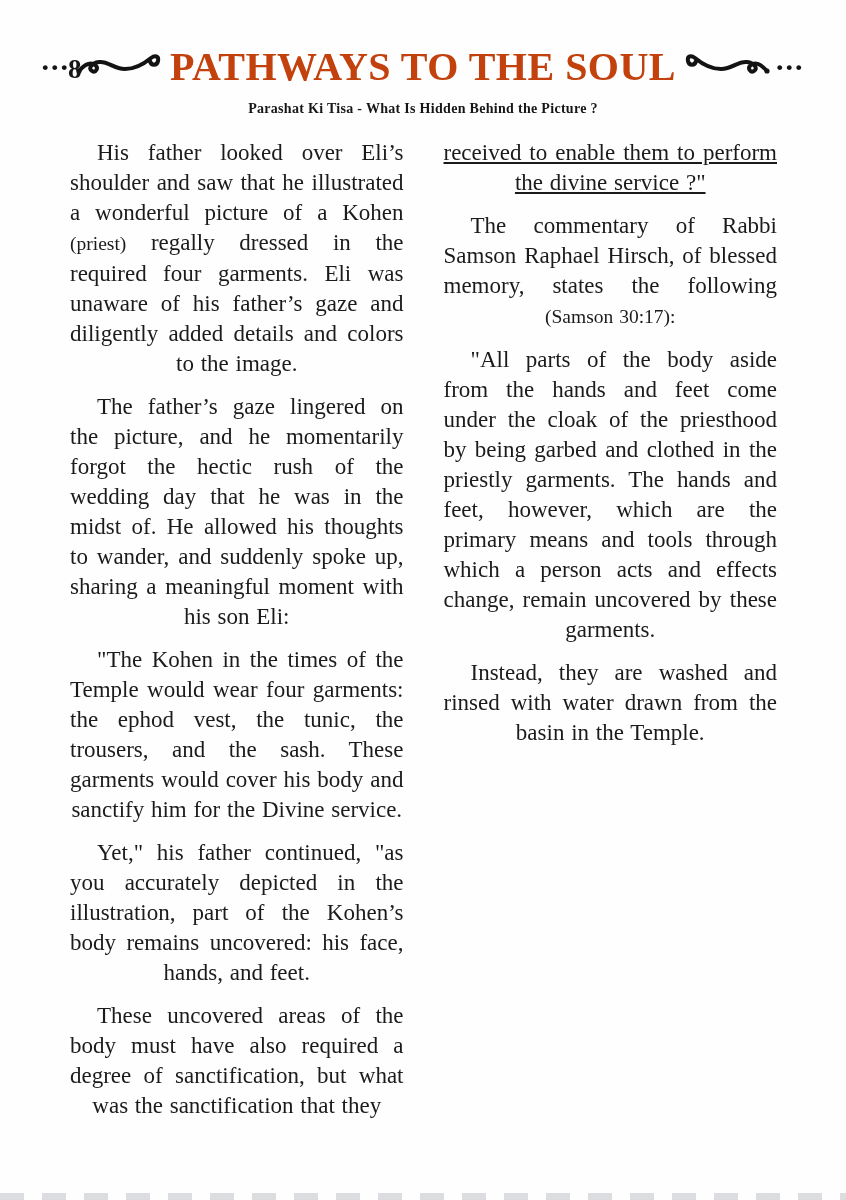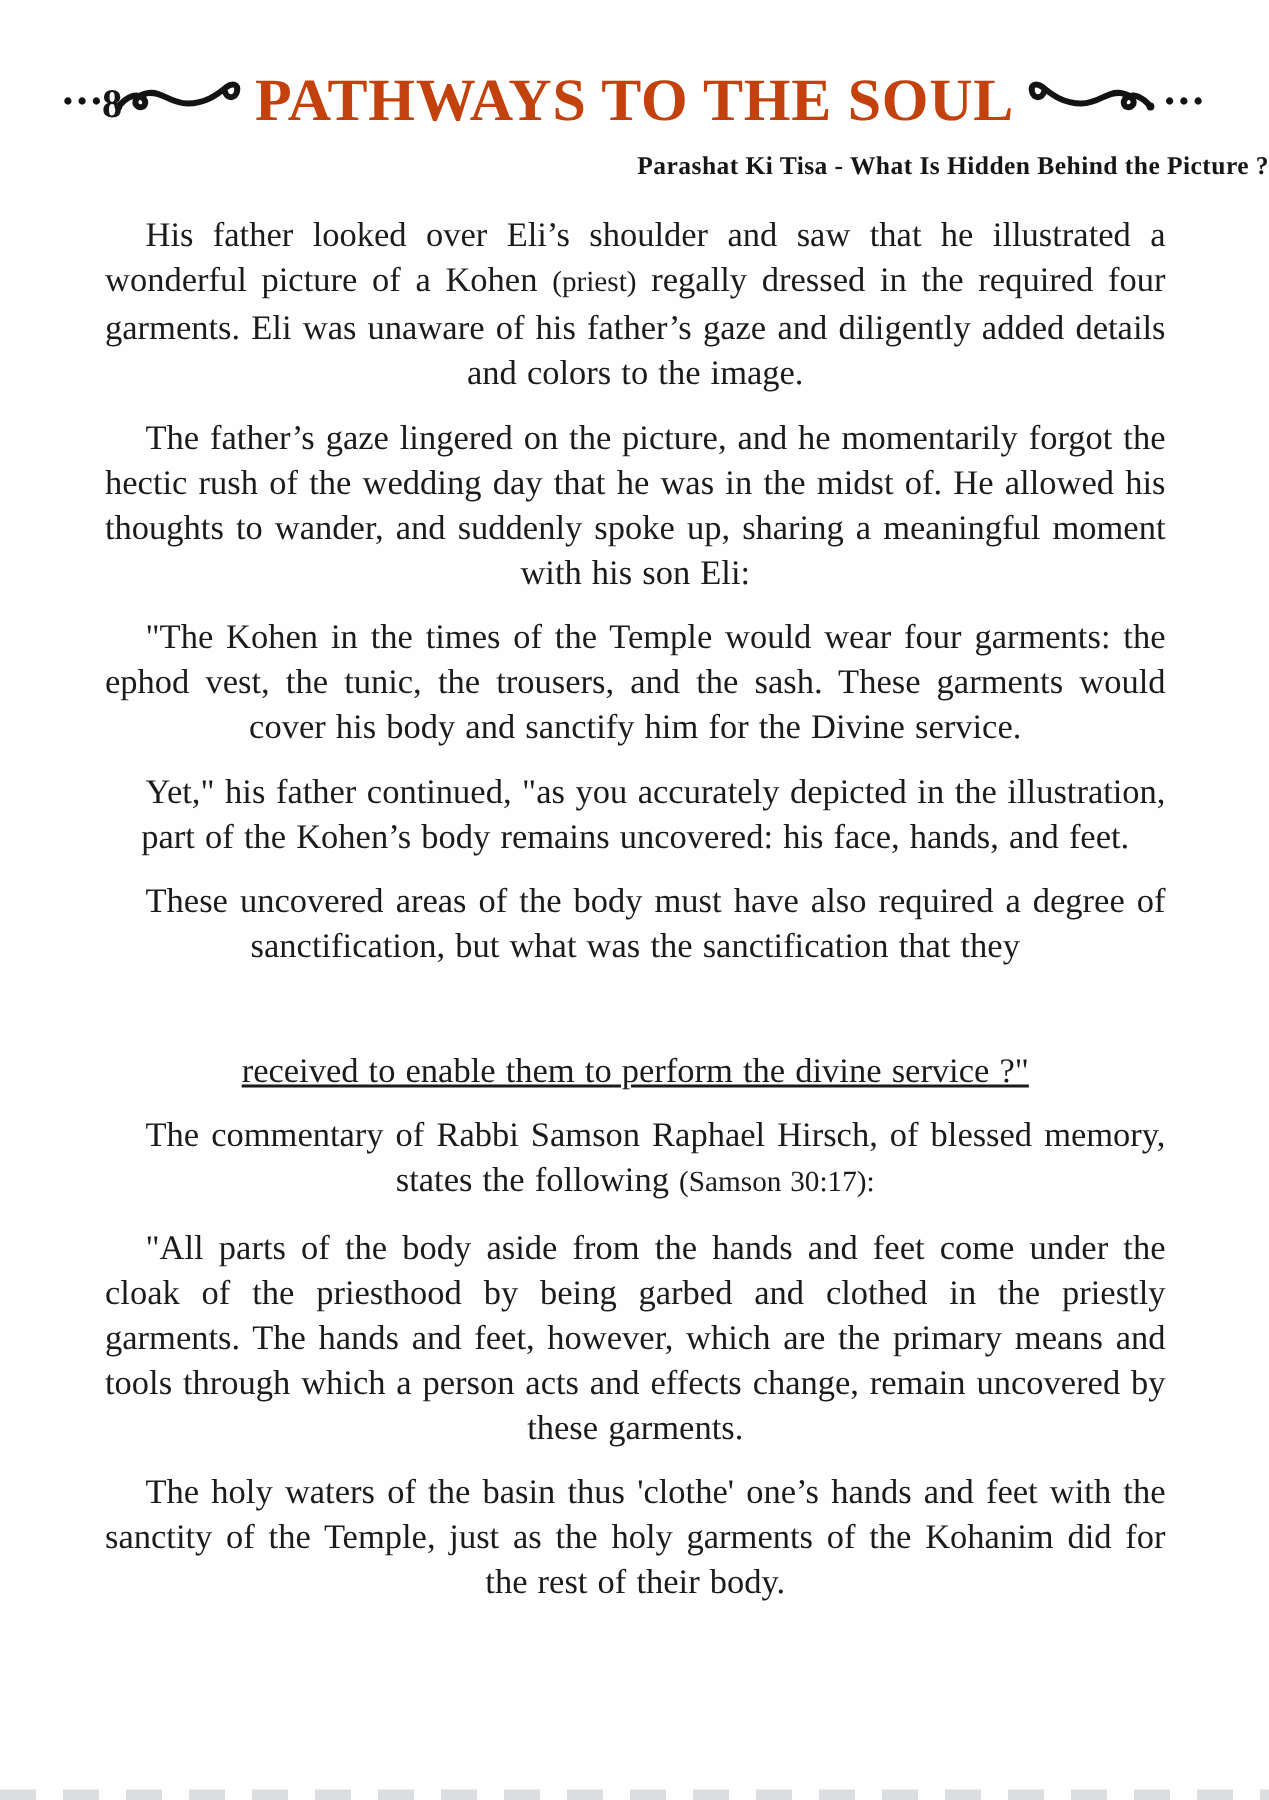--- a/index.html
+++ b/index.html
@@ -30,29 +30,28 @@
     font-size: 40px; font-weight: bold; color: #c2410c;
     letter-spacing: 0.5px; white-space: nowrap; padding: 0 4px;
   }
   .orn-dots {
     font-size: 30px; font-weight: bold; letter-spacing: 2px;
     position: relative; top: -6px; color: #131313;
   }
   .flourish { display: block; }
   .flourish.mirror { transform: scaleX(-1); }
   .subtitle {
-    text-align: right; font-weight: bold;
-    font-size: 17px; margin-top: 9px; color: #161616;
+    text-align: center; font-weight: bold;
+    font-size: 14px; margin-top: 9px; color: #161616;
     letter-spacing: 0.3px;
   }
   
   .columns {
     display: flex; gap: 40px;
     padding: 21px 69px 0 70px;
-    flex-direction: column;
   }
   .col { flex: 1 1 0; min-width: 0; }
   .para {
     margin: 0 0 13px 0;
     font-size: 23px; line-height: 30px;
     text-align: justify; text-align-last: center;
     text-indent: 27px;
     word-spacing: 1px;
     color: #1b1b1b;
   }
@@ -102,18 +101,18 @@
         <p class="para"><span>His father looked over Eli’s shoulder and saw that he illustrated a wonderful picture of a Kohen </span><span class="seg-small">(priest)</span><span> regally dressed in the required four garments. Eli was unaware of his father’s gaze and diligently added details and colors to the image.</span></p>
         <p class="para"><span>The father’s gaze lingered on the picture, and he momentarily forgot the hectic rush of the wedding day that he was in the midst of. He allowed his thoughts to wander, and suddenly spoke up, sharing a meaningful moment with his son Eli:</span></p>
         <p class="para"><span>"The Kohen in the times of the Temple would wear four garments: the ephod vest, the tunic, the trousers, and the sash. These garments would cover his body and sanctify him for the Divine service.</span></p>
         <p class="para"><span>Yet," his father continued, "as you accurately depicted in the illustration, part of the Kohen’s body remains uncovered: his face, hands, and feet.</span></p>
         <p class="para"><span>These uncovered areas of the body must have also required a degree of sanctification, but what was the sanctification that they</span></p>
       </div>
     <div class="col">
         <p class="para no-indent"><span>received to enable them to perform the divine service ?"</span></p>
         <p class="para"><span>The commentary of Rabbi Samson Raphael Hirsch, of blessed memory, states the following </span><span class="seg-small">(Samson 30:17):</span></p>
         <p class="para"><span>"All parts of the body aside from the hands and feet come under the cloak of the priesthood by being garbed and clothed in the priestly garments. The hands and feet, however, which are the primary means and tools through which a person acts and effects change, remain uncovered by these garments.</span></p>
-        <p class="para"><span>The holy waters of the basin thus 'clothe' one’s hands and feet with the sanctity of the Temple, just as the holy garments of the Kohanim did for the rest of their body.</span></p>
+        <p class="para"><span>Instead, they are washed and rinsed with water drawn from the basin in the Temple.</span></p>
       </div>
   </div>
 
   <div class="bottom-edge"></div>
 </div>
 
 </body></html>

